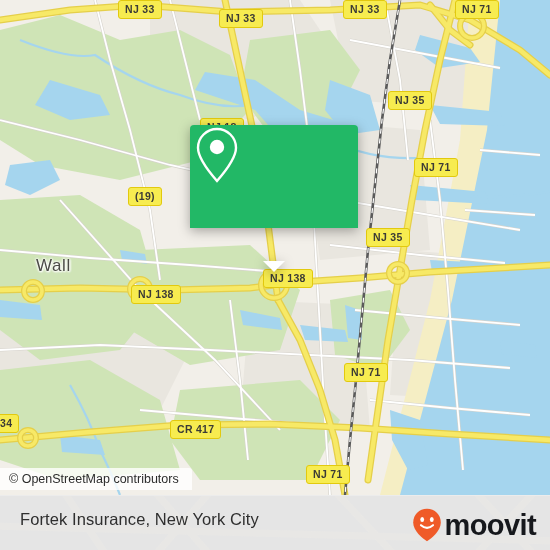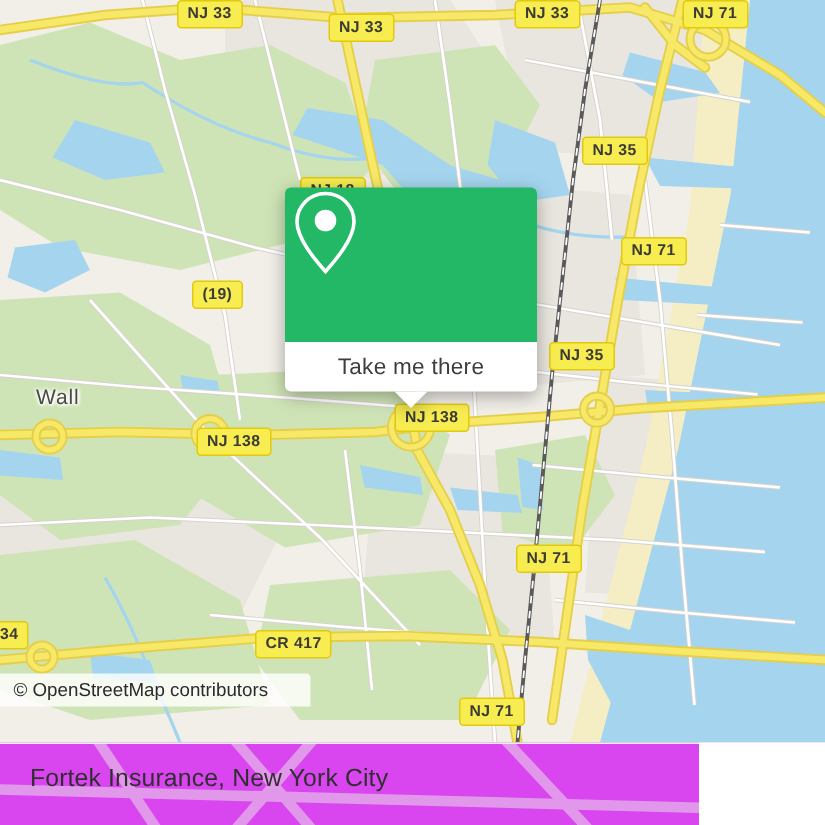--- a/index.html
+++ b/index.html
@@ -27,24 +27,25 @@
     line-height:14px;
     padding:1px 6px 2px 6px;
     white-space:nowrap;
     box-sizing:border-box;
     text-align:center;
   }
   
   .place-label{
     position:absolute;
     color:#4b4b46;
-    font-size:14px;
+    font-size:17px;
     letter-spacing:.6px;
     white-space:nowrap;
     text-shadow:0 0 3px #fff,0 0 3px #fff,0 0 3px #fff,1px 1px 2px #fff;
+    margin-left:12px;
   }
 
   
   .popup{
     position:absolute;left:190px;top:125px;width:168px;
     filter:drop-shadow(0 3px 6px rgba(0,0,0,.32));
   }
   .popup-top{
     background:#22b866;height:103px;border-radius:4px 4px 0 0;
     display:flex;align-items:center;justify-content:center;
@@ -59,32 +60,32 @@
   .popup-tail{
     position:absolute;left:50%;top:136px;margin-left:-11px;
     width:0;height:0;
     border-left:11px solid transparent;
     border-right:11px solid transparent;
     border-top:11px solid #fff;
   }
 
   
   .osm-attr{
-    position:absolute;left:0;top:449px;
+    position:absolute;left:0;top:468px;
     background:rgba(255,255,255,.80);
     color:#2b2b2b;font-size:12.5px;
-    padding:4px 28px 4px 9px;
+    padding:4px 13px 4px 9px;
     white-space:nowrap;
     border-radius:0 3px 0 0;
   }
 
   
   .footer{
-    position:absolute;left:0;top:495px;width:466px;height:55px;
-    background:#d946ef;overflow:hidden;border-top:1px solid #ececec;
+    position:absolute;left:0;top:495px;width:550px;height:55px;
+    background:#e5e5e5;overflow:hidden;border-top:1px solid #ececec;
   }
   .footer-bg{position:absolute;left:0;top:0;opacity:.5;}
   .footer-title{
     position:absolute;left:20px;top:14px;
     color:#2f2f2f;font-size:16.5px;letter-spacing:.1px;white-space:nowrap;
   }
   .brand{
     position:absolute;right:14px;top:12px;
     display:flex;align-items:center;gap:3px;
   }
@@ -258,37 +259,43 @@
     <div class="shield" style="left:170px;top:420px;">CR 417</div>
     <div class="shield" style="left:306px;top:465px;">NJ 71</div>
 
     <div class="popup">
       <div class="popup-top">
         <svg width="54" height="60" viewBox="0 0 54 60">
           <path d="M27 4 C16.5 4 8 12.4 8 22.8 C8 34 20 48 27 56 C34 48 46 34 46 22.8 C46 12.4 37.5 4 27 4 Z" fill="none" stroke="#ffffff" stroke-width="2.4"></path>
           <circle cx="27" cy="22" r="7.2" fill="#ffffff"></circle>
         </svg>
       </div>
-      <div class="popup-bottom">
-        <span>Take me there</span>
-      </div>
       <div class="popup-tail"></div>
     </div>
 
     <div class="osm-attr">© OpenStreetMap contributors</div>
   </div>
 
   <div class="footer">
     <svg class="footer-bg" width="550" height="55" viewBox="0 0 550 55">
       <g stroke="#eceae6" stroke-width="7" fill="none">
         <path d="M150 -10 L215 65"></path>
         <path d="M215 -10 L150 65"></path>
         <path d="M330 -10 L400 65"></path>
         <path d="M470 -10 L540 65"></path>
         <path d="M540 -10 L470 65"></path>
         <path d="M60 -10 L110 65"></path>
         <path d="M-10 30 L560 45"></path>
       </g>
     </svg>
     <div class="footer-title">Fortek Insurance, New York City</div>
+    <div class="brand">
+      <svg width="30" height="34" viewBox="0 0 30 34">
+        <path d="M15 0.8 C7.2 0.8 1.2 6.9 1.2 14.5 C1.2 23.2 11 30.6 15 33.2 C19 30.6 28.8 23.2 28.8 14.5 C28.8 6.9 22.8 0.8 15 0.8 Z" fill="#ef5a28"></path>
+        <ellipse cx="10.2" cy="11.6" rx="1.9" ry="2.5" fill="#ffffff"></ellipse>
+        <ellipse cx="19.8" cy="11.6" rx="1.9" ry="2.5" fill="#ffffff"></ellipse>
+        <path d="M9 17.2 Q15 22.4 21 17.2" stroke="#ffffff" stroke-width="2.1" fill="none" stroke-linecap="round"></path>
+      </svg>
+      <div class="brand-word">moovit</div>
+    </div>
   </div>
 
 </div>
 
 </body></html>

